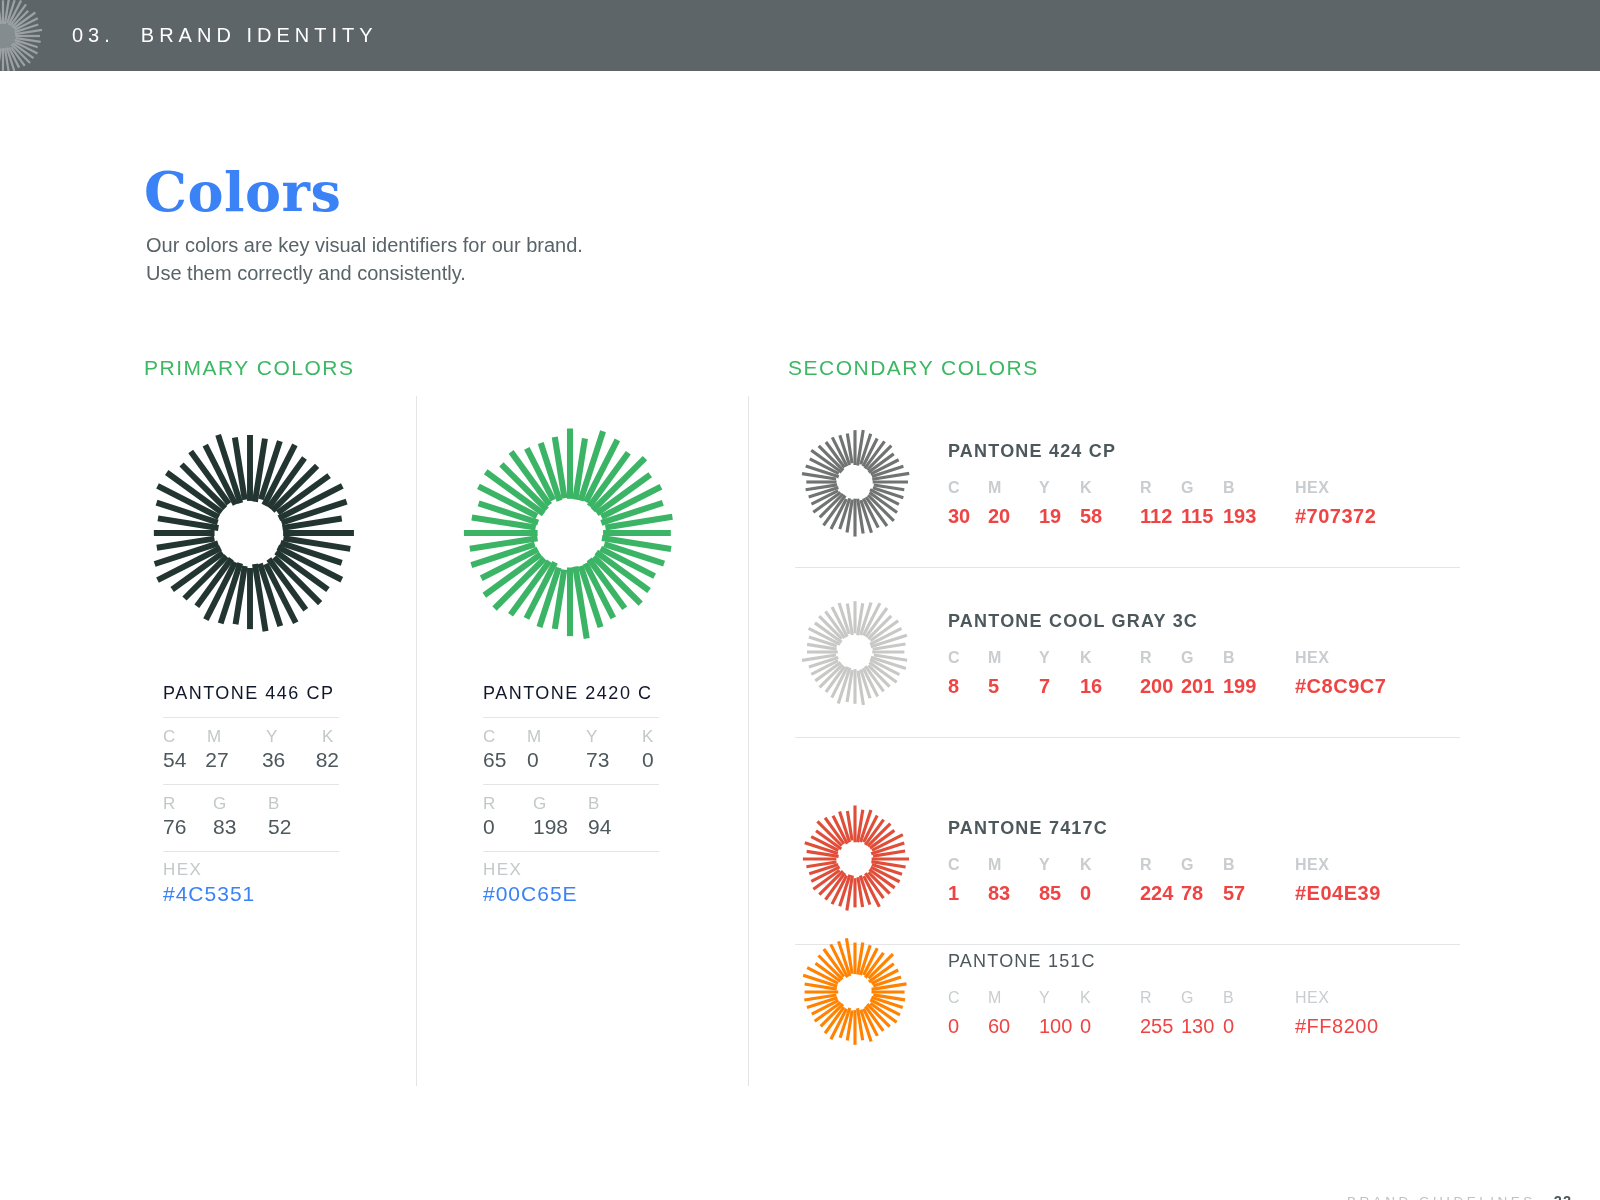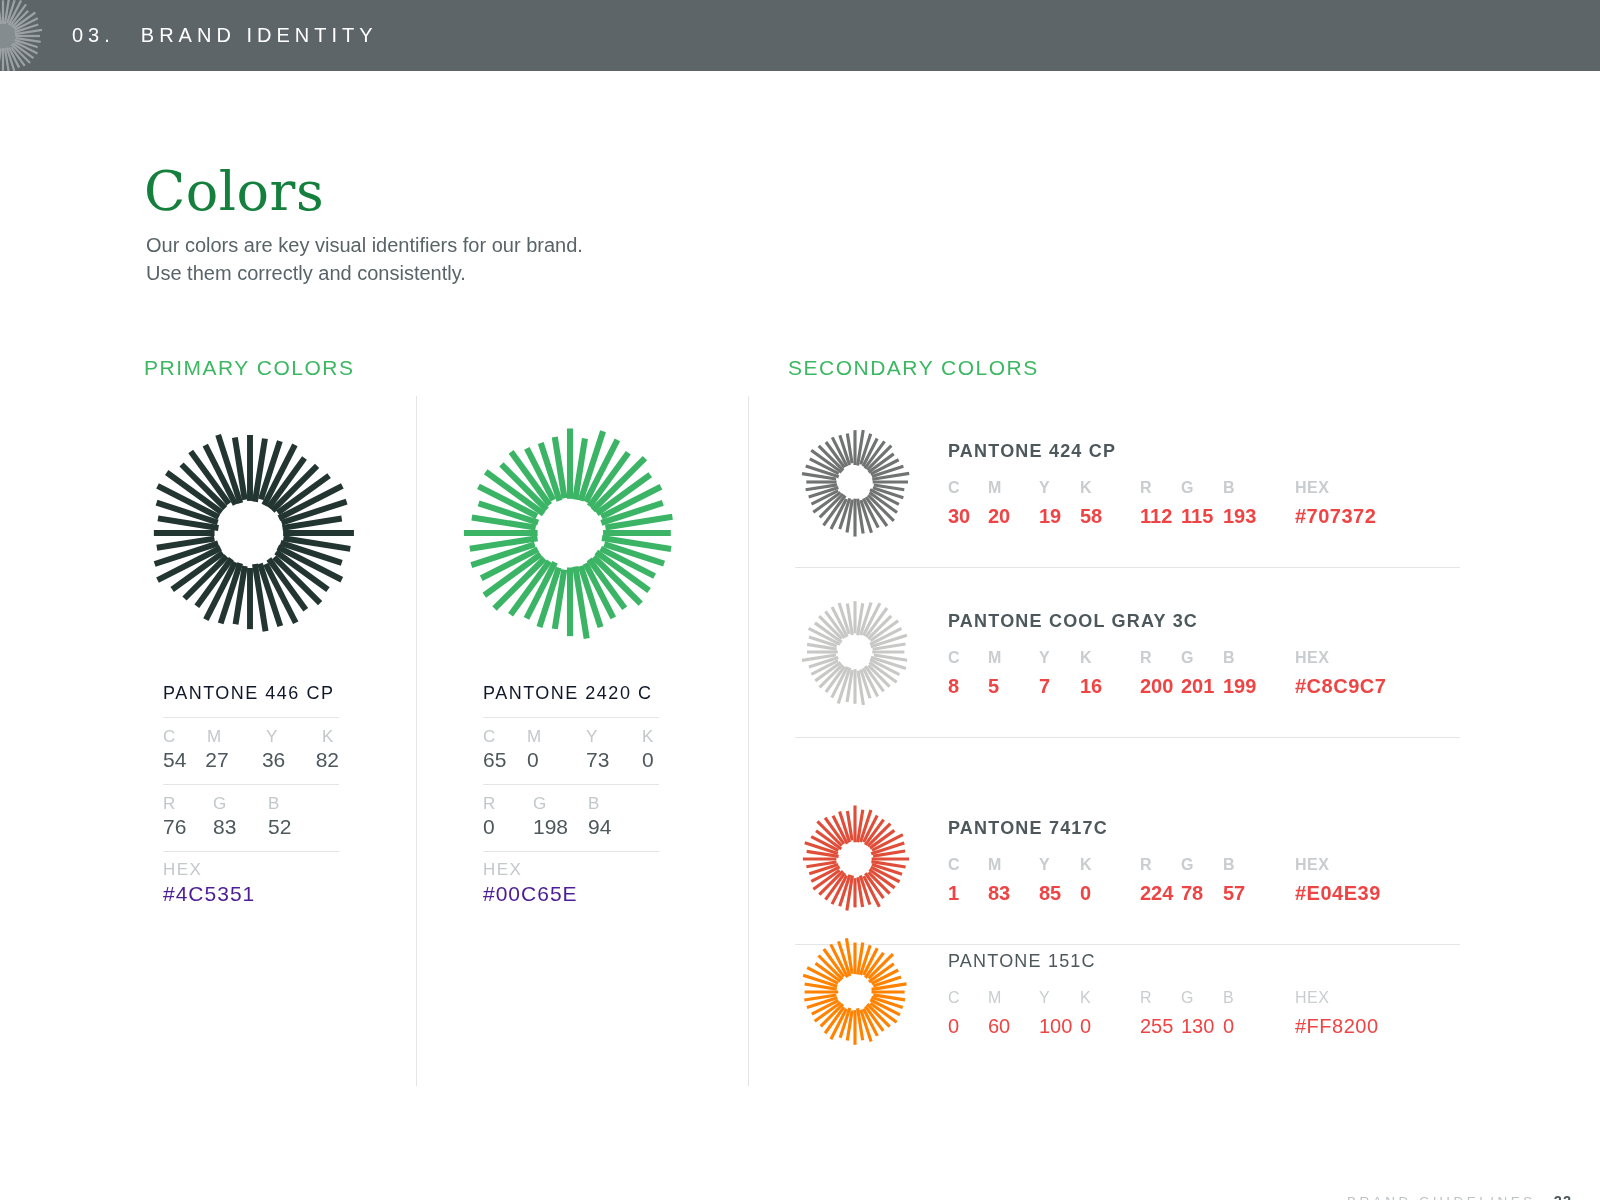--- a/index.html
+++ b/index.html
@@ -11,21 +11,21 @@
   .header{position:absolute;left:0;top:0;width:1600px;height:71px;background:#5E6568;}
   .header-logo{position:absolute;left:0;top:0;}
   .header-title{
     position:absolute;left:72px;top:0;height:71px;display:flex;align-items:center;
     color:#ffffff;font-size:20px;letter-spacing:5px;font-weight:400;
   }
   .header-title .num{margin-right:26px;}
   
   .page-title{
     position:absolute;left:144px;top:160px;margin:0;
-    font-family:"DejaVu Serif", serif;font-weight:400;font-size:54px;color:#15803d;
+    font-family:"DejaVu Serif", serif;font-weight:700;font-size:54px;color:#3b82f6;
     letter-spacing:0.5px;
   }
   .page-subtitle{
     position:absolute;left:146px;top:231px;margin:0;
     font-size:20px;line-height:28px;color:#59646 8;color:#596468;
   }
   
   .section-heading{
     position:absolute;margin:0;font-size:21px;letter-spacing:1.5px;font-weight:400;color:#3CB863;
   }
@@ -42,21 +42,21 @@
   .pblock{position:absolute;top:682px;width:176px;}
   .pblock.b1{left:163px;}
   .pblock.b2{left:483px;}
   .pblock .pname{font-size:18px;letter-spacing:1.5px;color:#0f172a;line-height:22px;margin-bottom:13px;}
   .hr{height:1px;background:#E3E5E6;}
   .lrow{display:flex;margin-top:9px;font-size:17px;letter-spacing:1px;color:#C3C8CA;line-height:20px;}
   .vrow{display:flex;margin-top:1px;font-size:21px;color:#4D585C;line-height:24px;margin-bottom:12px;}
   .c4a{width:44px;} .c4b{width:59px;} .c4c{width:56px;} .c4d{flex:1;}
   .c3a{width:50px;} .c3b{width:55px;} .c3c{flex:1;}
   .hexlabel{margin-top:8px;font-size:17px;letter-spacing:1.5px;color:#C3C8CA;line-height:20px;}
-  .hexvalue{margin-top:2px;font-size:21px;letter-spacing:1px;color:#4c1d95;line-height:24px;}
+  .hexvalue{margin-top:2px;font-size:21px;letter-spacing:1px;color:#3b82f6;line-height:24px;}
   
   .srow{position:absolute;left:795px;width:665px;height:170px;}
   .srow.sep{border-bottom:1px solid #E3E5E6;font-weight:bold;}
   .srow .sburst{position:absolute;left:0;top:25px;}
   .srow .sname{position:absolute;left:153px;top:44px;font-size:18px;letter-spacing:1.2px;color:#4D585C;}
   .srow .slabels{position:absolute;left:153px;top:82px;display:flex;font-size:16px;letter-spacing:1px;color:#C9CDCF;}
   .srow .svalues{position:absolute;left:153px;top:108px;display:flex;font-size:20px;color:#ef4444;}
   .sc{width:40px;} .sm{width:51px;} .sy{width:41px;} .sk{width:60px;}
   .sr{width:41px;} .sg{width:42px;} .sb{width:72px;} .shex{flex:1;letter-spacing:0.5px;}
   

